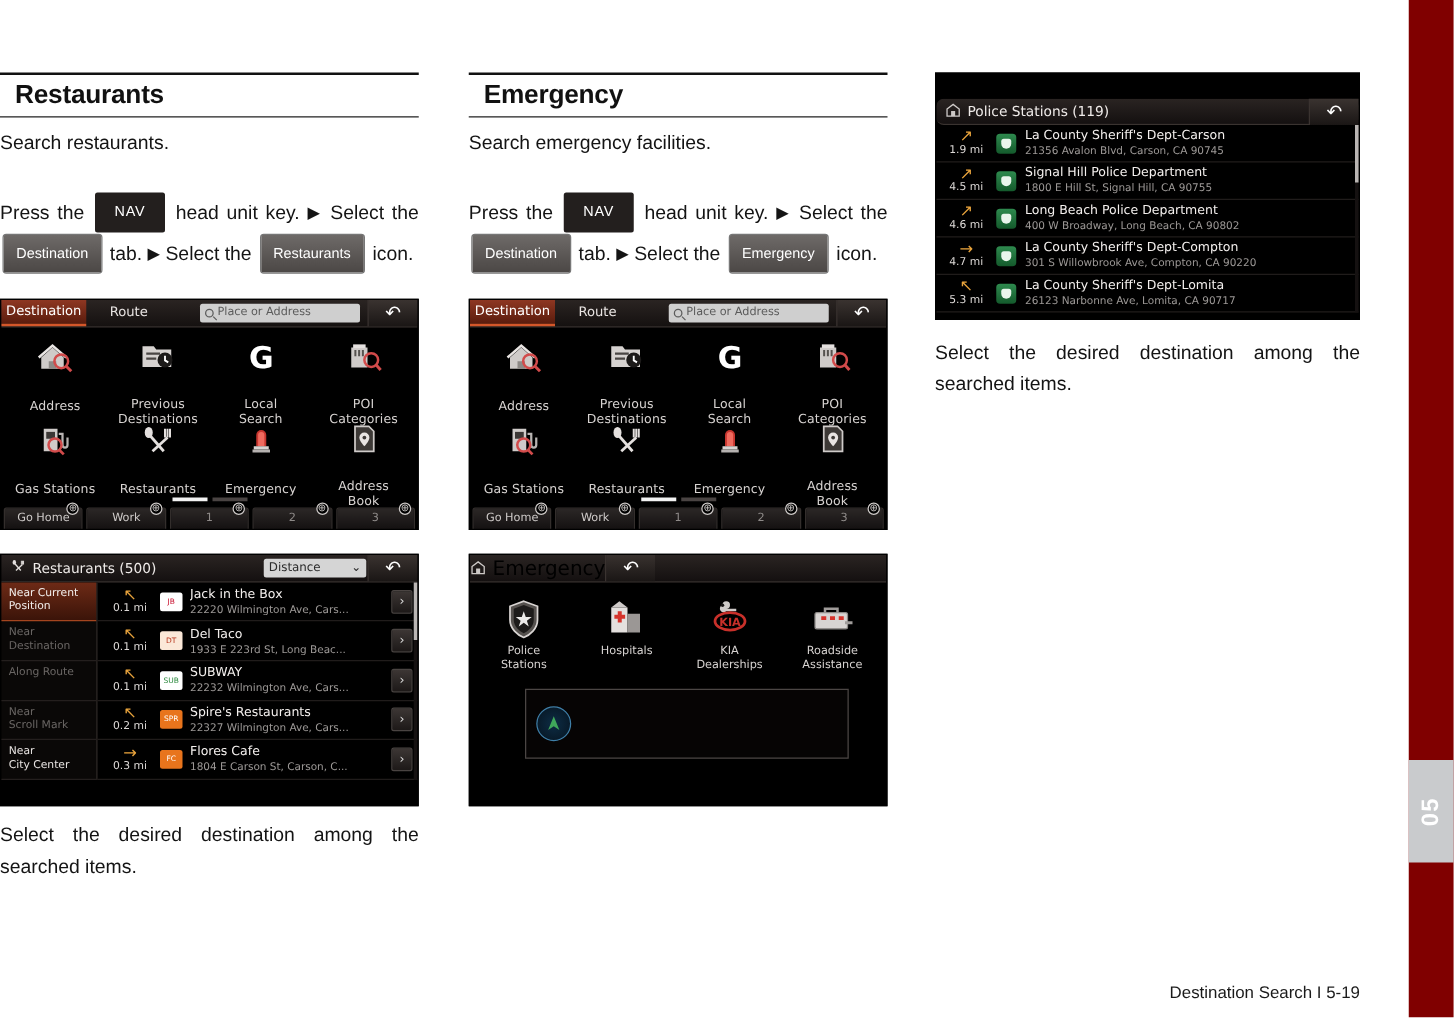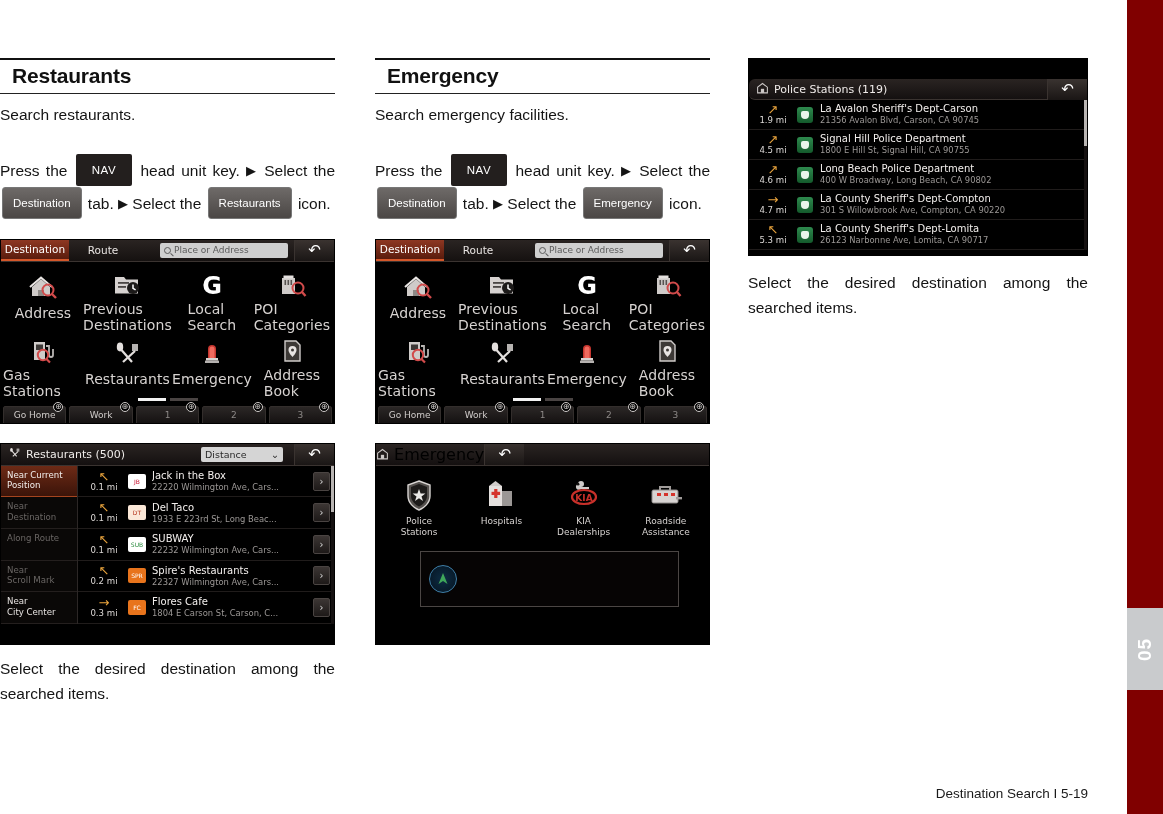--- a/index.html
+++ b/index.html
@@ -123,22 +123,23 @@
   .grid {
     display: grid; grid-template-columns: repeat(4,1fr);
     grid-template-rows: 66px 66px; padding: 4px 2px 0 2px;
   }
   .gcell {
     display:flex; flex-direction:column; align-items:center;
     justify-content:flex-start; padding-top: 6px; gap: 3px;
   }
   .gicon { height: 30px; display:flex; align-items:center; justify-content:center; }
   .glabel {
-    font-size: 14px; color: #d7d3d1; line-height: 1.18;
+    font-size: 10px; color: #d7d3d1; text-align:center; line-height: 1.18;
     letter-spacing: .1px;
+    margin-top: 17px;
   }
   .pager {
     display:flex; gap:4px; justify-content:center; align-items:center;
     height: 8px; margin-top: -2px;
   }
   .pager i { display:block; width:28px; height:3px; background:#4a4443; }
   .pager i.on { background:#f2f2f2; }
 
   
   .shortcuts { display:flex; gap:3px; padding: 2px 2px 3px 2px; }
@@ -163,21 +164,21 @@
     display:flex; align-items:center; border-bottom:1px solid #3a3330;
   }
   .listhead .lh-title {
     flex:1; display:flex; align-items:center; gap:5px;
     font-size: 11px; color:#efebe9; padding-left: 7px;
   }
   .sortsel {
     width: 82px; height: 15px; background:#d5d5d5; color:#2a2a2a;
     font-size: 9.5px; border-radius:2px; display:flex;
     align-items:center; justify-content:space-between; padding:0 4px;
-    margin-right: 11px;
+    margin-right: 1px;
   }
   .rows { display:flex; height: 158px; }
   .sidecats { width: 77px; background:#0a0807; border-right:1px solid #2c2726; }
   .scat {
     height: 31.6px; padding: 4px 5px 0 6px;
     font-size: 8.6px; line-height: 1.2; color:#6a6664;
     border-bottom: 1px solid #241f1e;
   }
   .scat.active {
     background: linear-gradient(#6d2a16,#3b1409);
@@ -789,21 +790,21 @@
         <div style="position:relative">
           <div class="prow">
             <div class="dist">
               <span class="ar">↗</span>
               <span class="mi">1.9 mi</span>
             </div>
             <div class="pshield">
                 <b></b>
               </div>
             <div class="rtext">
-              <div class="rtitle">La Avalon Sheriff's Dept-Carson</div>
+              <div class="rtitle">La County Sheriff's Dept-Carson</div>
               <div class="raddr">21356 Avalon Blvd, Carson, CA 90745</div>
             </div>
           </div>
           <div class="prow">
             <div class="dist">
               <span class="ar">↗</span>
               <span class="mi">4.5 mi</span>
             </div>
             <div class="pshield">
                 <b></b>

